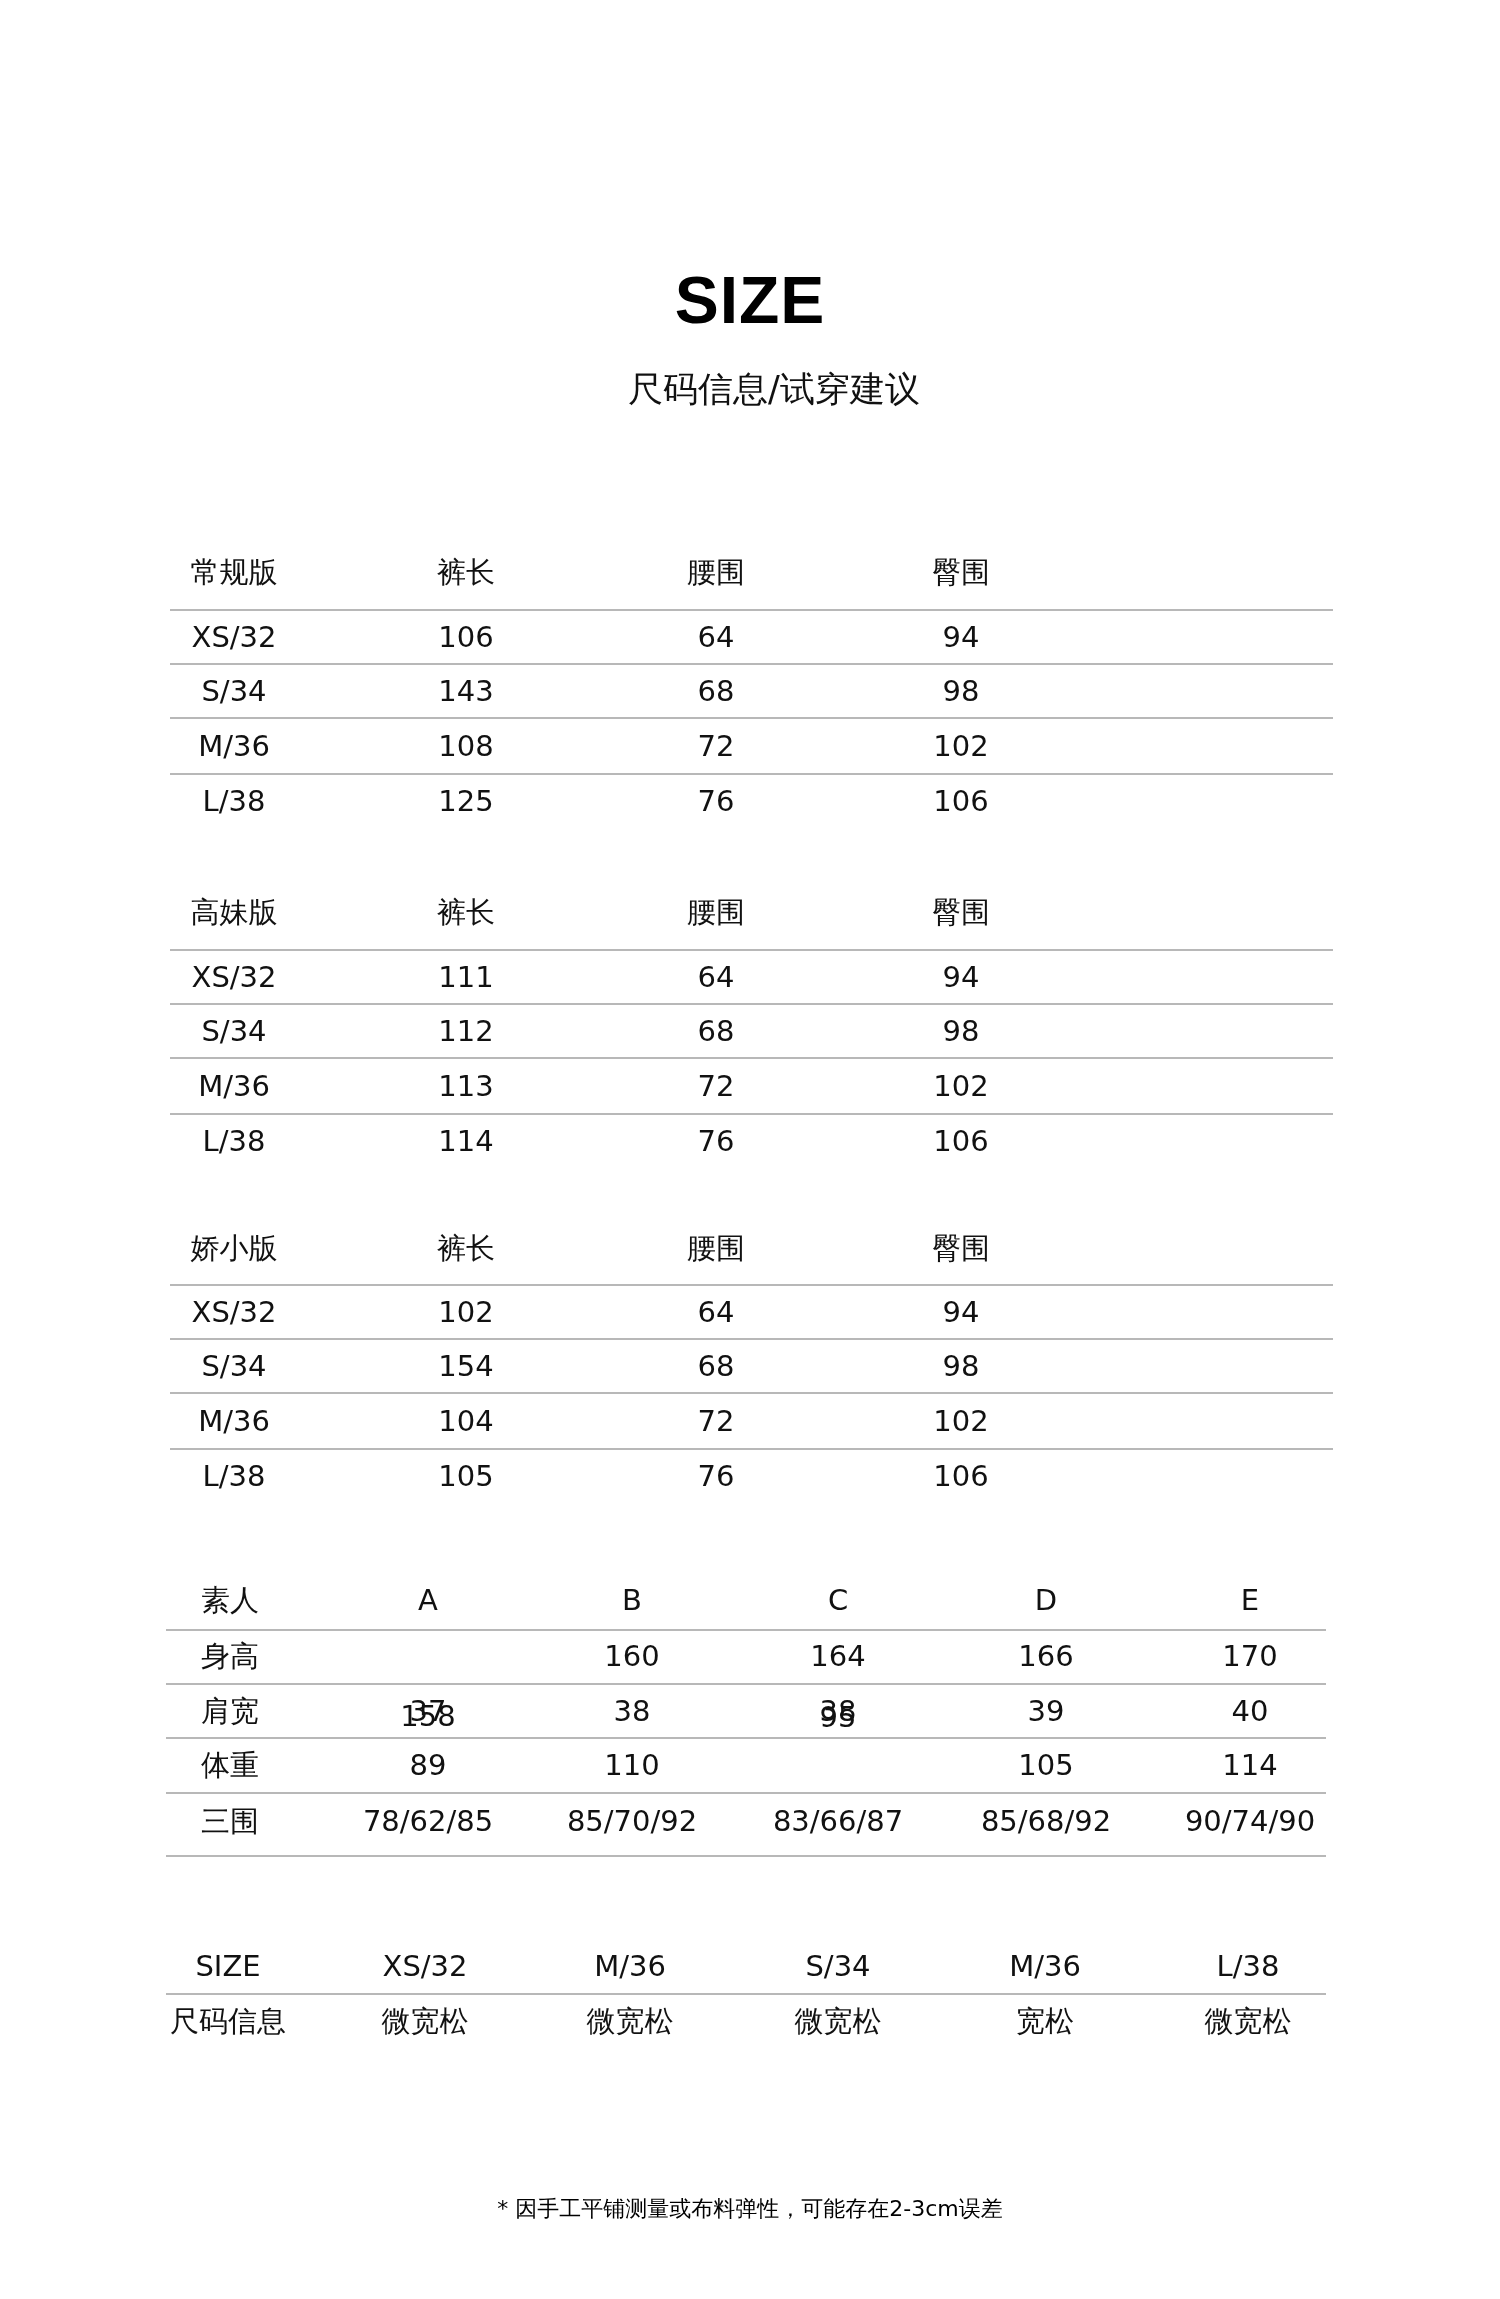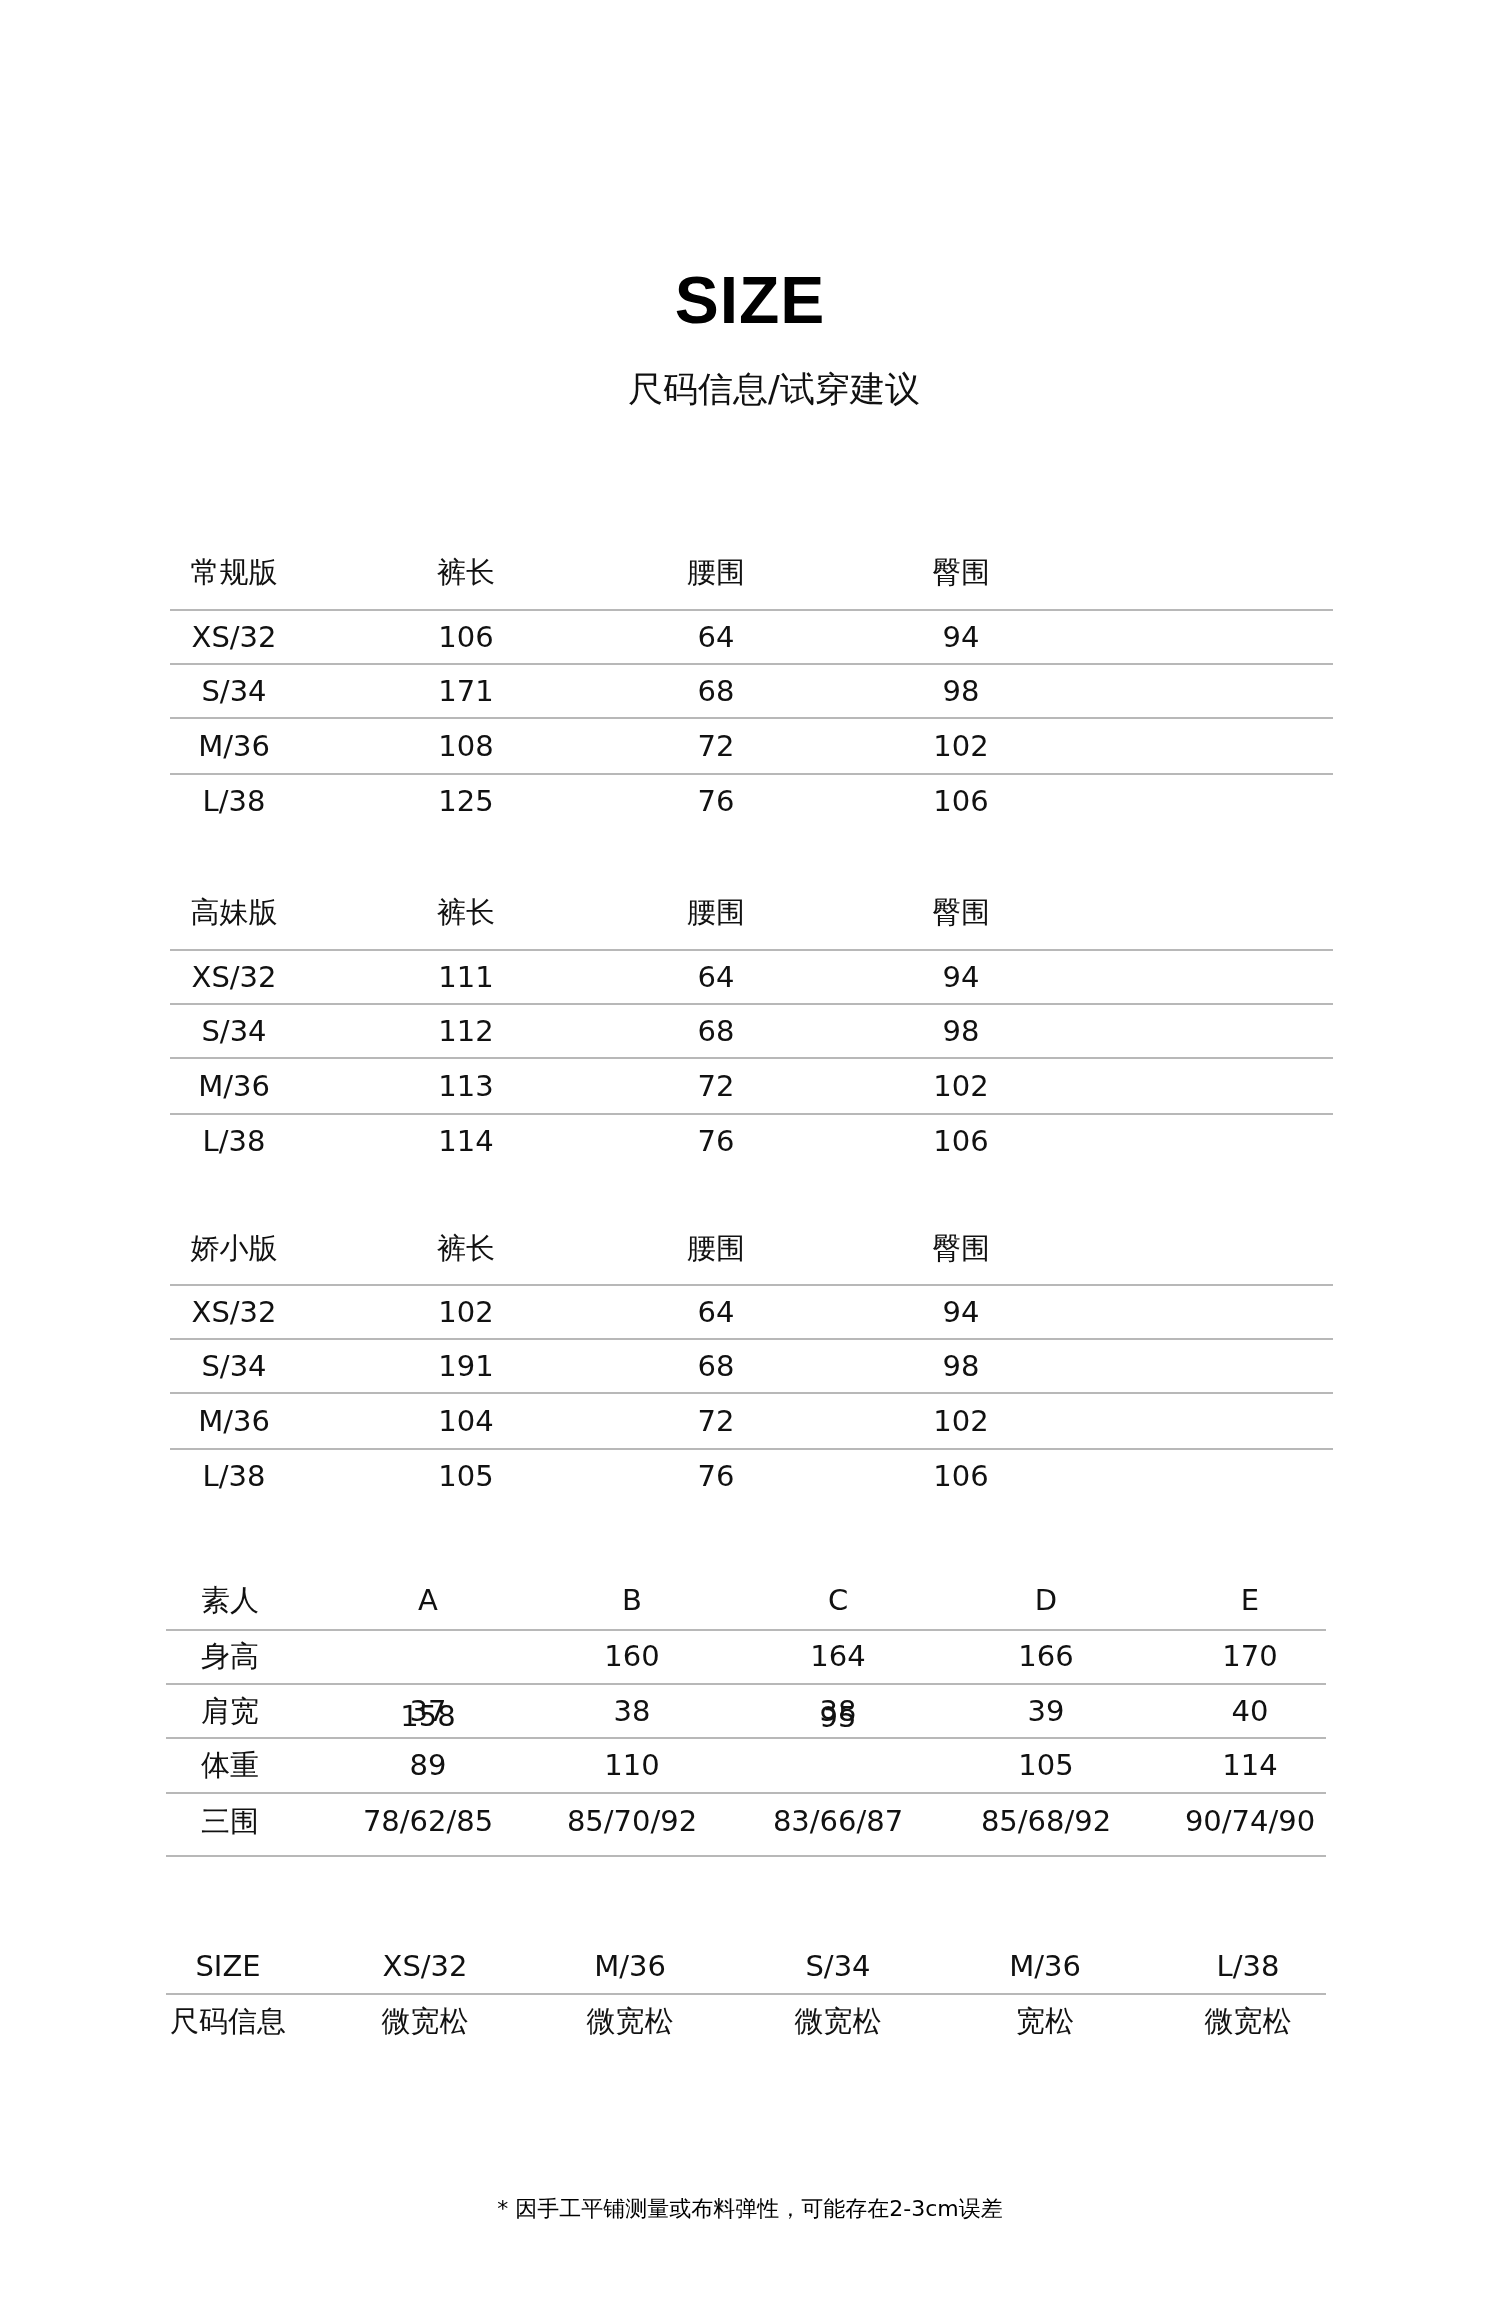--- a/index.html
+++ b/index.html
@@ -41,21 +41,21 @@
   <div class="cell" style="left:961px;top:552px">臀围</div>
   <div class="hline" style="left:170px;width:1163px;top:609px"></div>
 
   <div class="cell" style="left:234px;top:617px">XS/32</div>
   <div class="cell" style="left:466px;top:617px">106</div>
   <div class="cell" style="left:716px;top:617px">64</div>
   <div class="cell" style="left:961px;top:617px">94</div>
   <div class="hline" style="left:170px;width:1163px;top:663px"></div>
 
   <div class="cell" style="left:234px;top:671px">S/34</div>
-  <div class="cell" style="left:466px;top:671px">171</div>
+  <div class="cell" style="left:466px;top:671px">143</div>
   <div class="cell" style="left:716px;top:671px">68</div>
   <div class="cell" style="left:961px;top:671px">98</div>
   <div class="hline" style="left:170px;width:1163px;top:717px"></div>
 
   <div class="cell" style="left:234px;top:726px">M/36</div>
   <div class="cell" style="left:466px;top:726px">108</div>
   <div class="cell" style="left:716px;top:726px">72</div>
   <div class="cell" style="left:961px;top:726px">102</div>
   <div class="hline" style="left:170px;width:1163px;top:773px"></div>
 
@@ -103,21 +103,21 @@
   <div class="cell" style="left:961px;top:1228px">臀围</div>
   <div class="hline" style="left:170px;width:1163px;top:1284px"></div>
 
   <div class="cell" style="left:234px;top:1292px">XS/32</div>
   <div class="cell" style="left:466px;top:1292px">102</div>
   <div class="cell" style="left:716px;top:1292px">64</div>
   <div class="cell" style="left:961px;top:1292px">94</div>
   <div class="hline" style="left:170px;width:1163px;top:1338px"></div>
 
   <div class="cell" style="left:234px;top:1346px">S/34</div>
-  <div class="cell" style="left:466px;top:1346px">191</div>
+  <div class="cell" style="left:466px;top:1346px">154</div>
   <div class="cell" style="left:716px;top:1346px">68</div>
   <div class="cell" style="left:961px;top:1346px">98</div>
   <div class="hline" style="left:170px;width:1163px;top:1392px"></div>
 
   <div class="cell" style="left:234px;top:1401px">M/36</div>
   <div class="cell" style="left:466px;top:1401px">104</div>
   <div class="cell" style="left:716px;top:1401px">72</div>
   <div class="cell" style="left:961px;top:1401px">102</div>
   <div class="hline" style="left:170px;width:1163px;top:1448px"></div>
 

